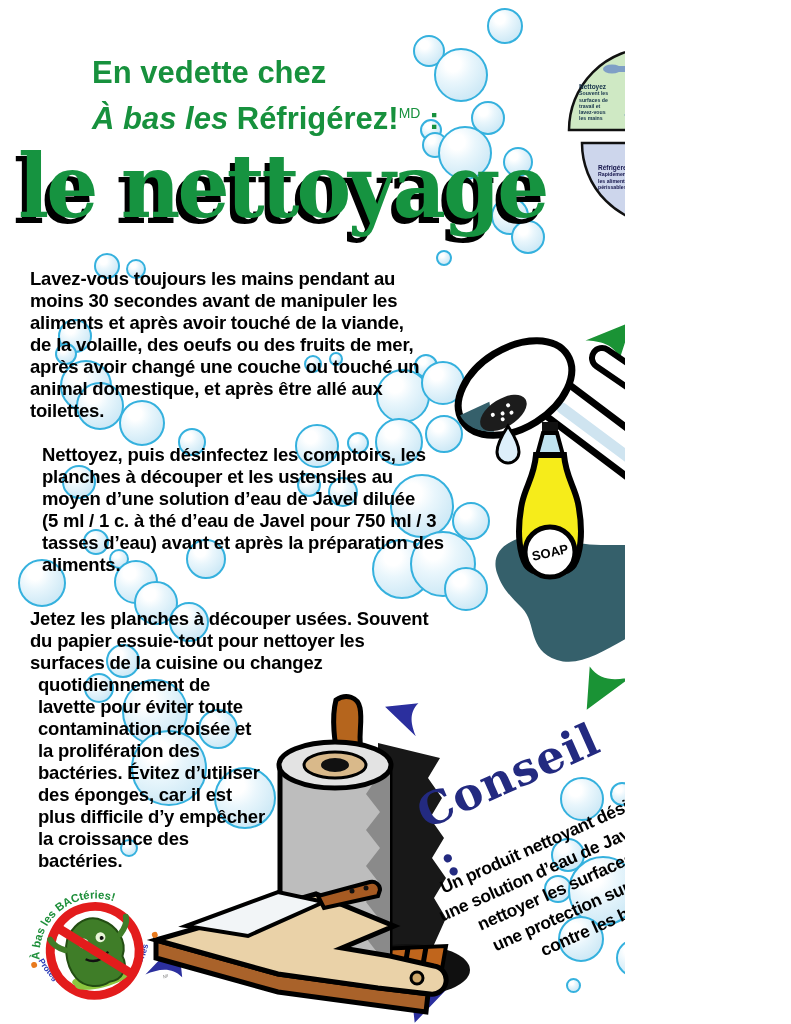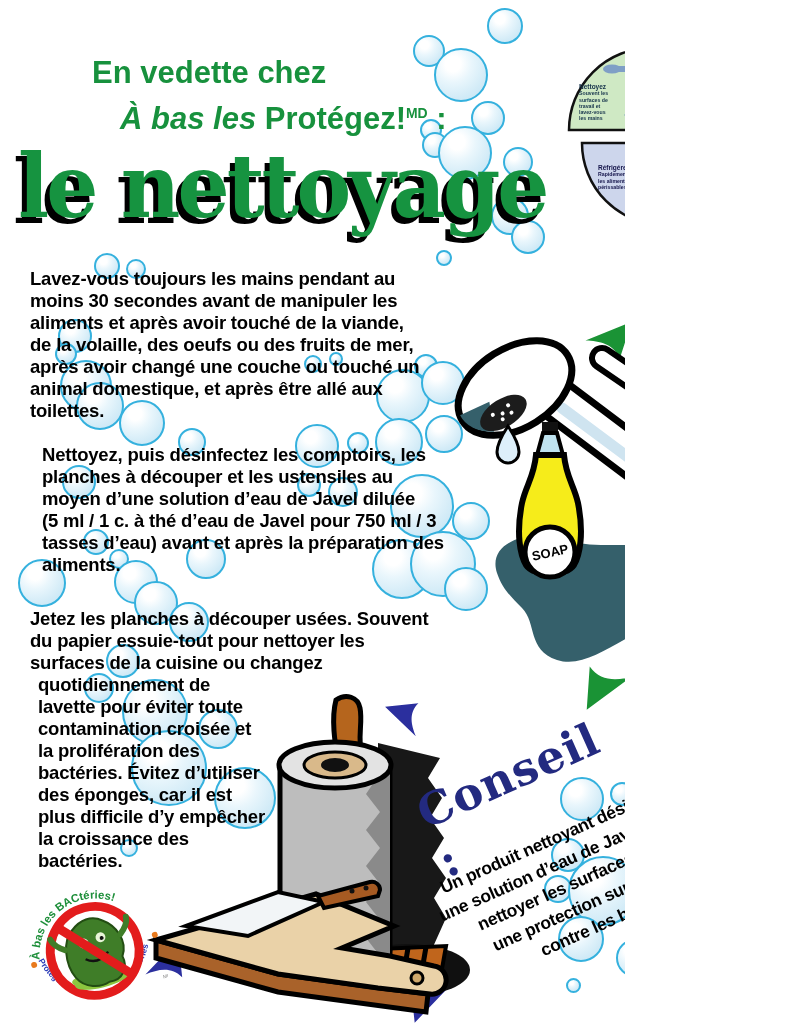--- a/index.html
+++ b/index.html
@@ -4,22 +4,22 @@
 <style>
   html,body{margin:0;padding:0;background:#fff;}
   .page{position:relative;width:625px;height:1024px;background:#ffffff;overflow:hidden;
         font-family:"Liberation Sans",sans-serif;}
   
   .bubble{position:absolute;border-radius:50%;border:2px solid #35b1de;z-index:1;
           background:radial-gradient(circle at 34% 28%, #ffffff 0 16%, #e9f6fc 38%, #d2ebf7 70%, #c2e3f3 100%);}
   
   .hdr{position:absolute;left:92px;top:52px;color:#17913d;font-weight:bold;
        font-size:31px;line-height:41px;z-index:3;}
-  .hdr .it{font-style:italic;margin-left:28px;}
-  .hdr sup{font-size:0.45em;vertical-align:super;font-weight:bold;}
+  .hdr .it{font-style:italic;}
+  .hdr sup{font-size:0.45em;vertical-align:super;font-weight:normal;}
   
   .title{position:absolute;left:18px;top:138px;z-index:2;color:#169340;
          font-family:"DejaVu Serif",serif;font-weight:bold;font-size:82px;
          letter-spacing:-3px;text-shadow:-5px 5px 0 #000;transform:scaleY(1.08);}
   
   .para{position:absolute;color:#000;font-weight:bold;font-size:18.5px;line-height:22px;
         white-space:pre-line;z-index:3;letter-spacing:-0.2px;}
   .p1{left:30px;top:268px;width:480px;}
   .p2{left:42px;top:444px;width:480px;}
   .p3a{left:30px;top:608px;width:480px;}
@@ -117,21 +117,21 @@
       <div class="tri" style="left: 142px; top: 946px; transform: scale(0.95) rotate(-30deg);"><svg width="52" height="40" viewBox="0 0 52 40">
           <path d="M2,16 L50,2 L34,38 C30,22 16,18 2,16 Z" fill="#2b2f9e"></path>
         </svg></div>
       <div class="tri" style="left: 400px; top: 970px; transform: scale(1.05) rotate(150deg);"><svg width="52" height="40" viewBox="0 0 52 40">
           <path d="M2,16 L50,2 L34,38 C30,22 16,18 2,16 Z" fill="#2b2f9e"></path>
         </svg></div>
     </div>
 
   <div class="hdr">
     <div>En vedette chez</div>
-    <div><span class="it">À bas les</span><span> Protégez!</span><sup>MD</sup><span> :</span></div>
+    <div><span class="it">À bas les</span><span> Réfrigérez!</span><sup>MD</sup><span> :</span></div>
   </div>
 
   <div class="title">le nettoyage</div>
 
   <svg class="art" style="left:546px;top:40px" width="212" height="192" viewBox="0 0 212 192">
 
     <g>
       <path d="M118,103 L118,21 A82,82 0 0 1 200,103 Z" fill="#e2cbe4" stroke="#111" stroke-width="2.5"></path>
       <path d="M140,62 L168,54 L184,62 L154,71 Z" fill="#e7eaee" stroke="#98a2ac" stroke-width="1"></path>
       <circle cx="152" cy="60" r="4" fill="#dd9aa6"></circle>

